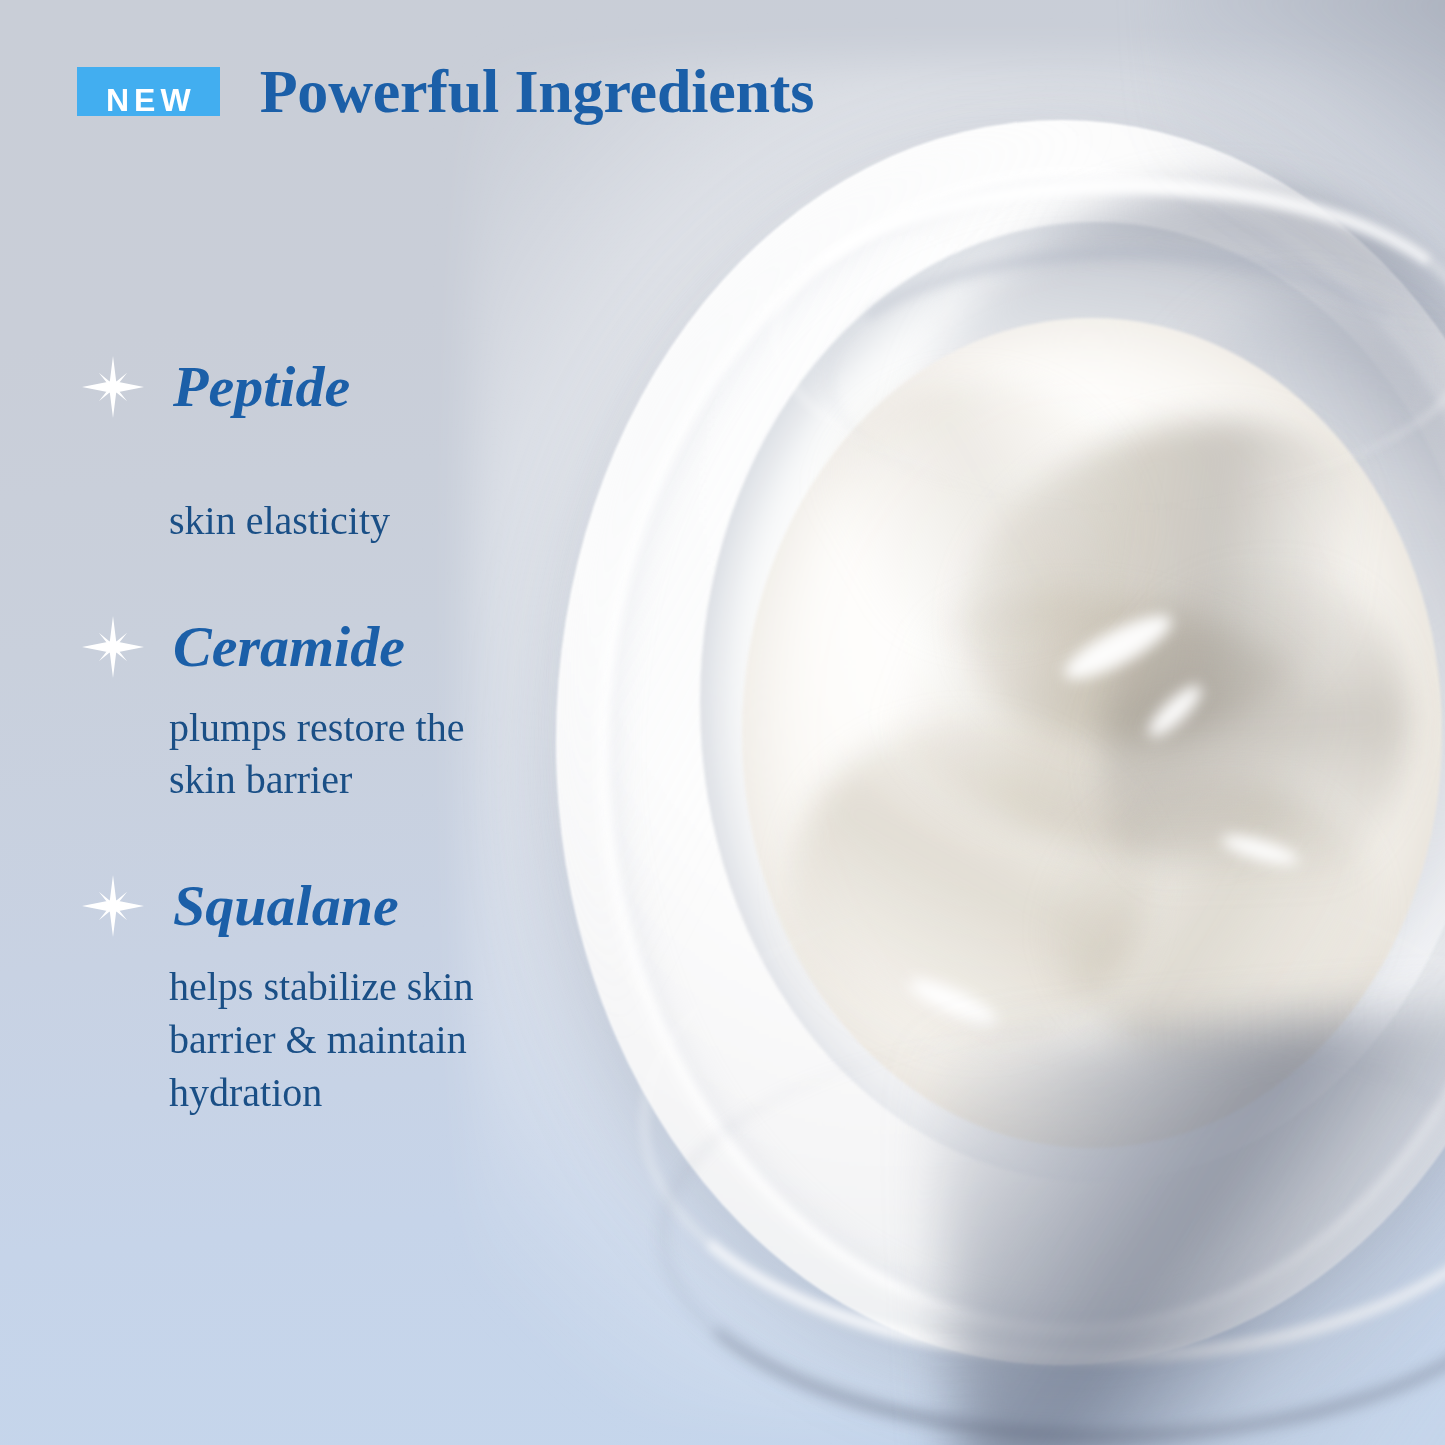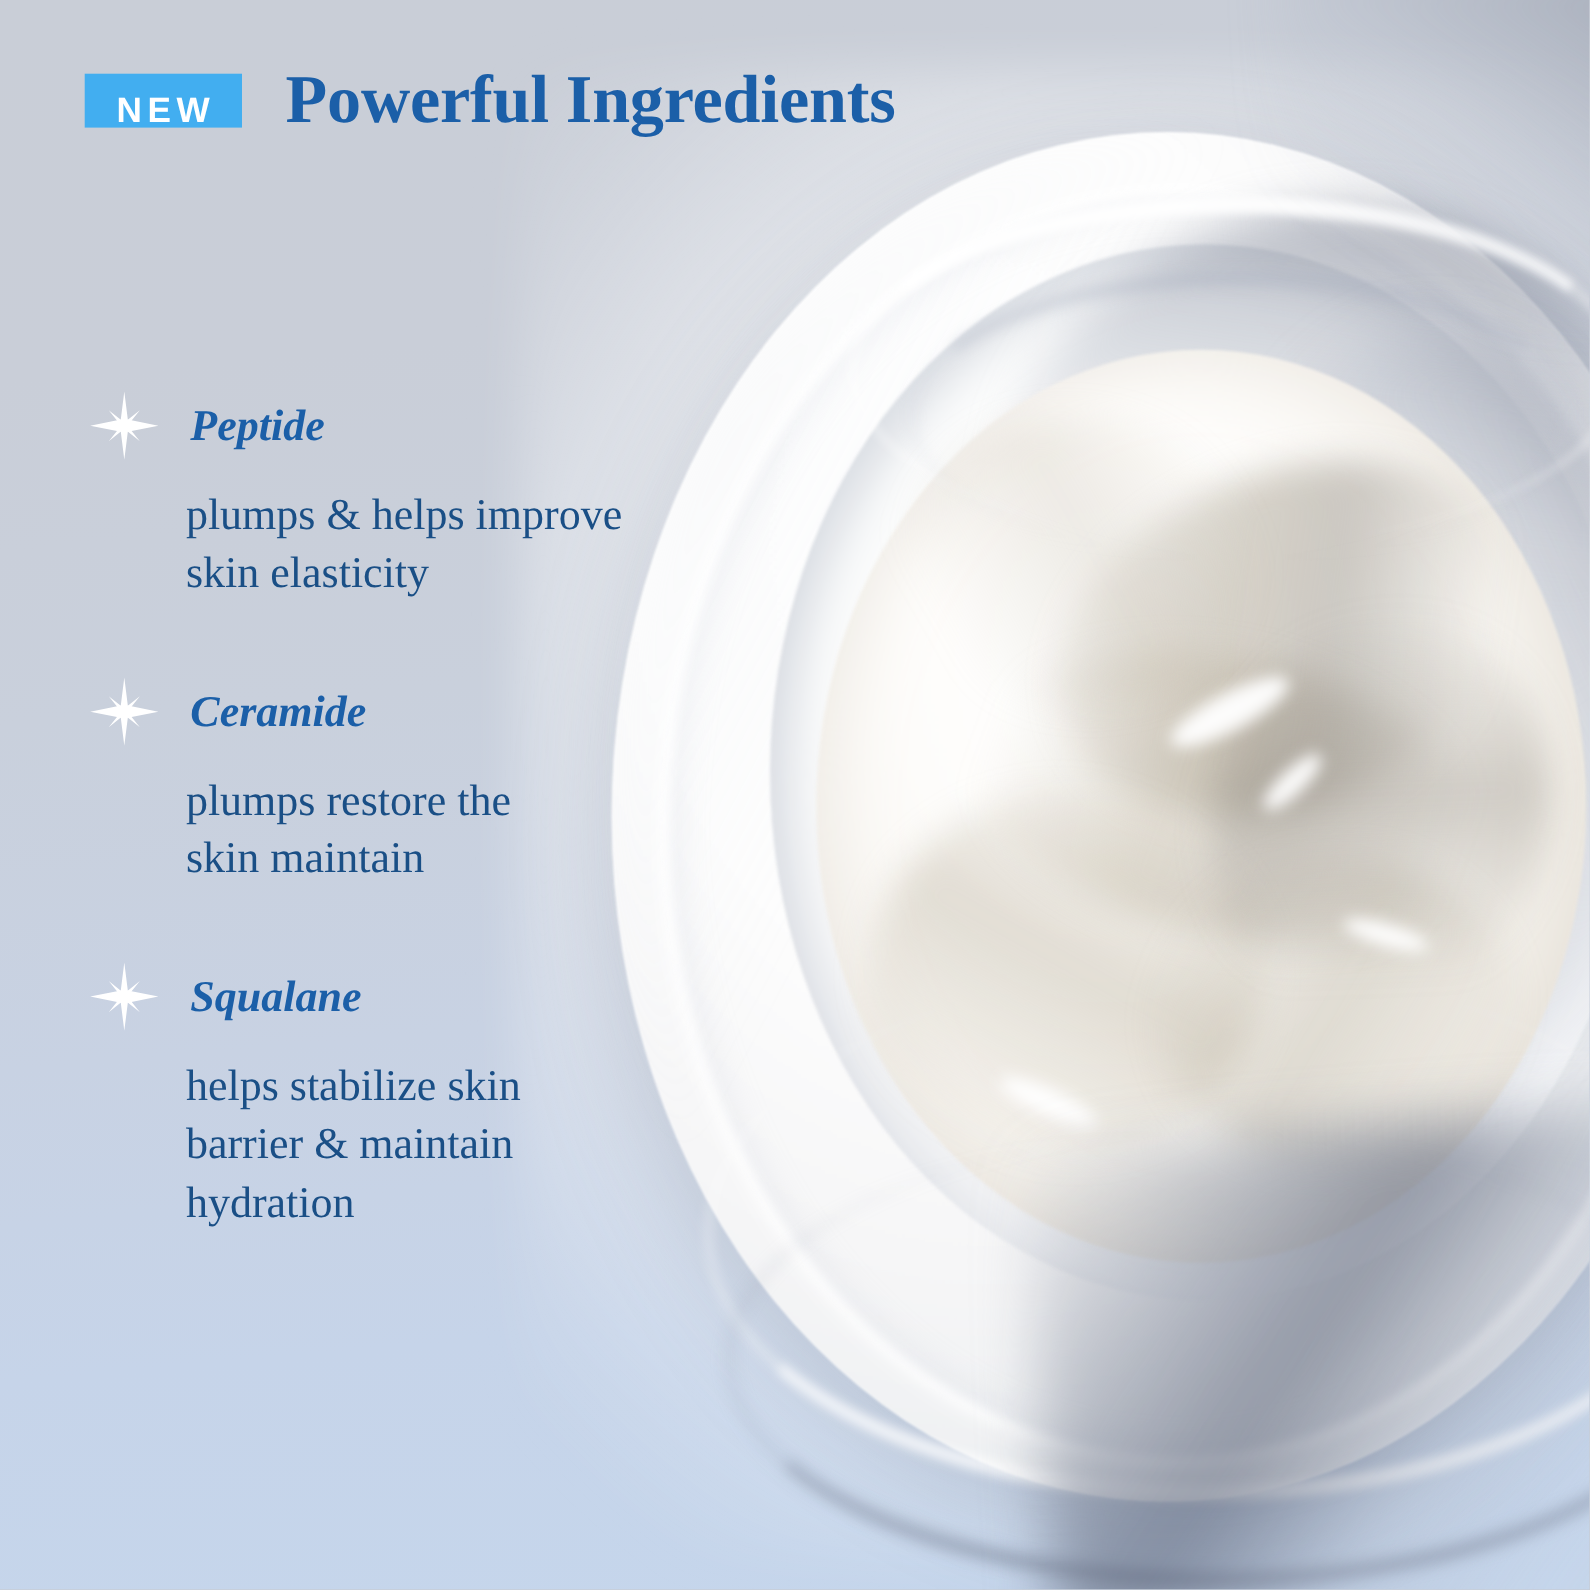--- a/index.html
+++ b/index.html
@@ -233,21 +233,21 @@
 
   .item-head{display:flex;align-items:center;height:74px;}
   .sparkle{
     width:64px;height:64px;flex:0 0 64px;margin-left:4px;
     display:block;
   }
   .ing-name{
     margin-left:28px;color:#1b5fa8;
     font-family:"Liberation Serif",serif;
     font-style:italic;font-weight:700;
-    font-size:40px;line-height:1;white-space:nowrap;
+    font-size:58px;line-height:1;white-space:nowrap;
   }
   .ing-desc{
     margin-left:92px;margin-top:18px;
     color:#1a4f86;
     font-family:"Liberation Serif",serif;
     font-size:40px;line-height:1.32;max-width:520px;
   }
   .ing-desc b{font-weight:400;}
 </style>
 </head>
@@ -293,36 +293,36 @@
 
       <div class="item">
         <div class="item-head">
           <svg class="sparkle" viewBox="0 0 64 64">
             <path d="M32 1 L35.2 26.4 L63 32 L35.2 37.6 L32 63 L28.8 37.6 L1 32 L28.8 26.4 Z" fill="#ffffff"></path>
             <path d="M32 12 L34 30 L52 32 L34 34 L32 52 L30 34 L12 32 L30 30 Z" fill="#ffffff" transform="rotate(45 32 32)"></path>
           </svg>
           <span class="ing-name">Peptide</span>
         </div>
         <div class="ing-desc">
-          <span>plumps &amp; helps improve</span><br>
+          <br>
           <b>skin elasticity</b>
         </div>
       </div>
 
       <div class="item">
         <div class="item-head">
           <svg class="sparkle" viewBox="0 0 64 64">
             <path d="M32 1 L35.2 26.4 L63 32 L35.2 37.6 L32 63 L28.8 37.6 L1 32 L28.8 26.4 Z" fill="#ffffff"></path>
             <path d="M32 12 L34 30 L52 32 L34 34 L32 52 L30 34 L12 32 L30 30 Z" fill="#ffffff" transform="rotate(45 32 32)"></path>
           </svg>
           <span class="ing-name">Ceramide</span>
         </div>
         <div class="ing-desc">
           <span>plumps restore the</span><br>
-          <b>skin maintain</b>
+          <b>skin barrier</b>
         </div>
       </div>
 
       <div class="item">
         <div class="item-head">
           <svg class="sparkle" viewBox="0 0 64 64">
             <path d="M32 1 L35.2 26.4 L63 32 L35.2 37.6 L32 63 L28.8 37.6 L1 32 L28.8 26.4 Z" fill="#ffffff"></path>
             <path d="M32 12 L34 30 L52 32 L34 34 L32 52 L30 34 L12 32 L30 30 Z" fill="#ffffff" transform="rotate(45 32 32)"></path>
           </svg>
           <span class="ing-name">Squalane</span>

